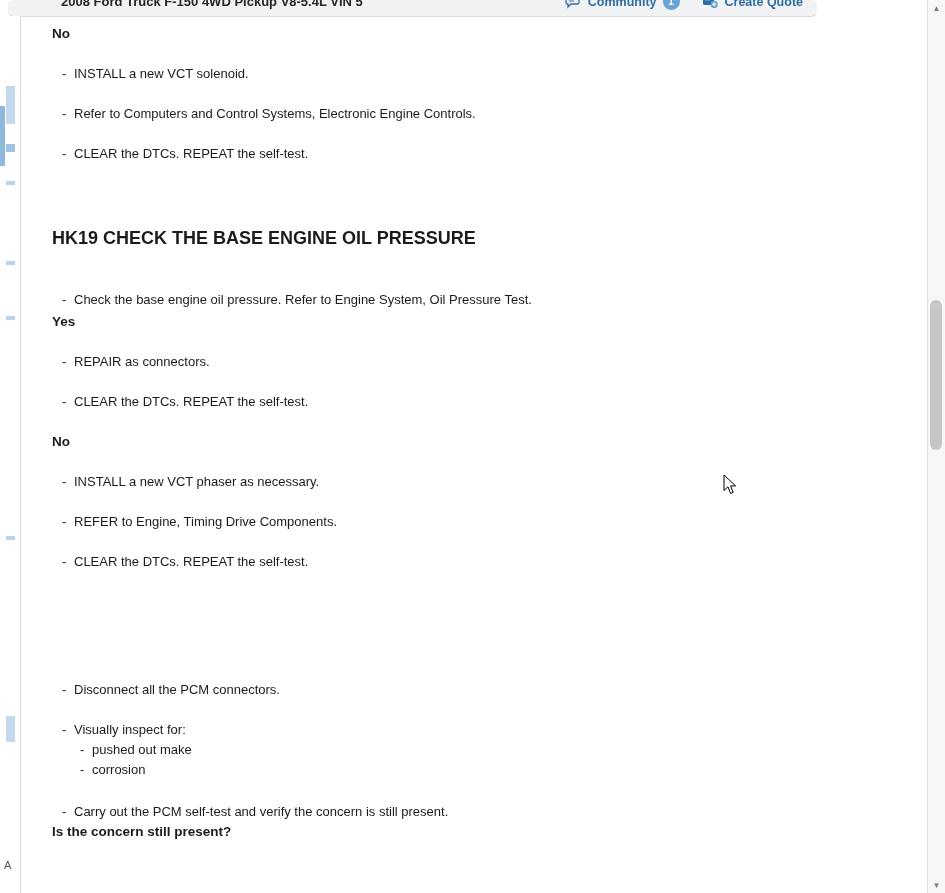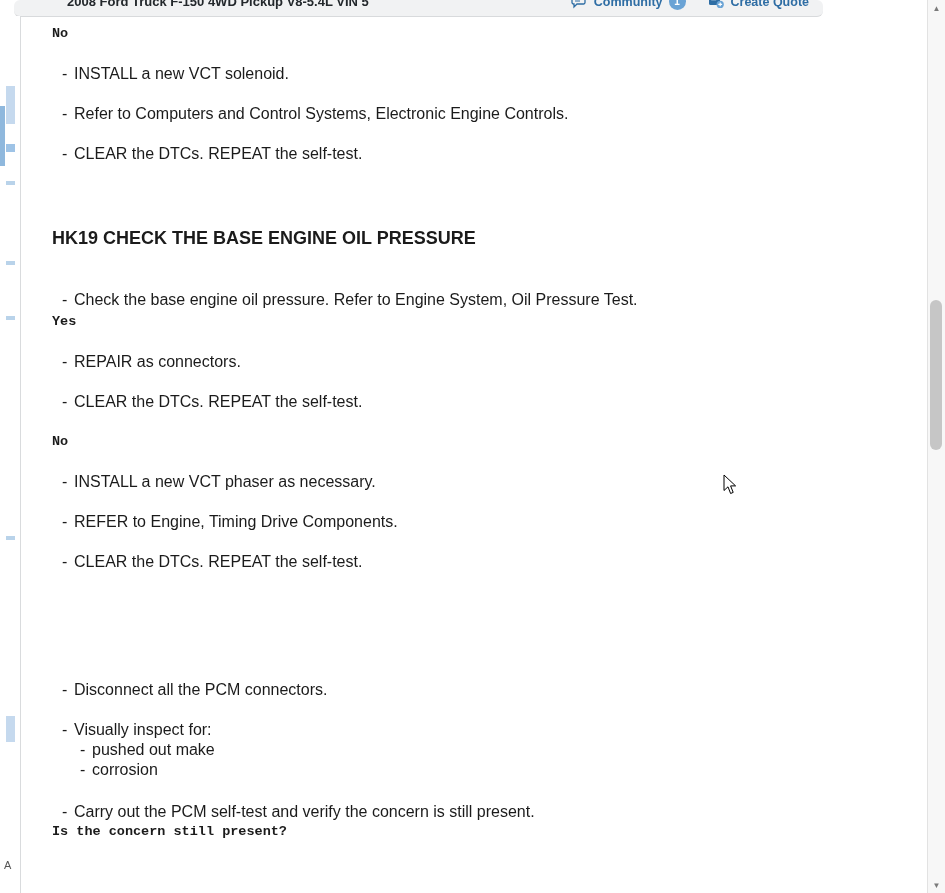--- a/index.html
+++ b/index.html
@@ -13,21 +13,21 @@
     overflow: hidden;
     font-family: "Liberation Sans", sans-serif;
     color: #1a1a1a;
     position: relative;
   }
 
   
   .header-bar {
     position: absolute;
     top: 0;
-    left: 14px;
+    left: 8px;
     width: 809px;
     height: 16px;
     background: #f1f2f3;
     border-bottom: 1px solid #d8dadc;
     overflow: hidden;
     border-radius: 6px;
   }
   .header-title {
     position: absolute;
     left: 53px;
@@ -120,24 +120,23 @@
   .doc-inner {
     position: relative;
     padding: 0 0 0 31px;
   }
 
   .line {
     font-size: 13.5px;
     line-height: 18px;
     color: #1b1b1b;
     white-space: nowrap;
-    font-family: Liberation Mono, monospace;
   }
   .bullet {
-    font-size: 16px;
+    font-size: 13px;
     line-height: 18px;
     color: #1b1b1b;
     white-space: nowrap;
     padding-left: 22px;
     position: relative;
   }
   .bullet::before {
     content: "-";
     position: absolute;
     left: 10px;

